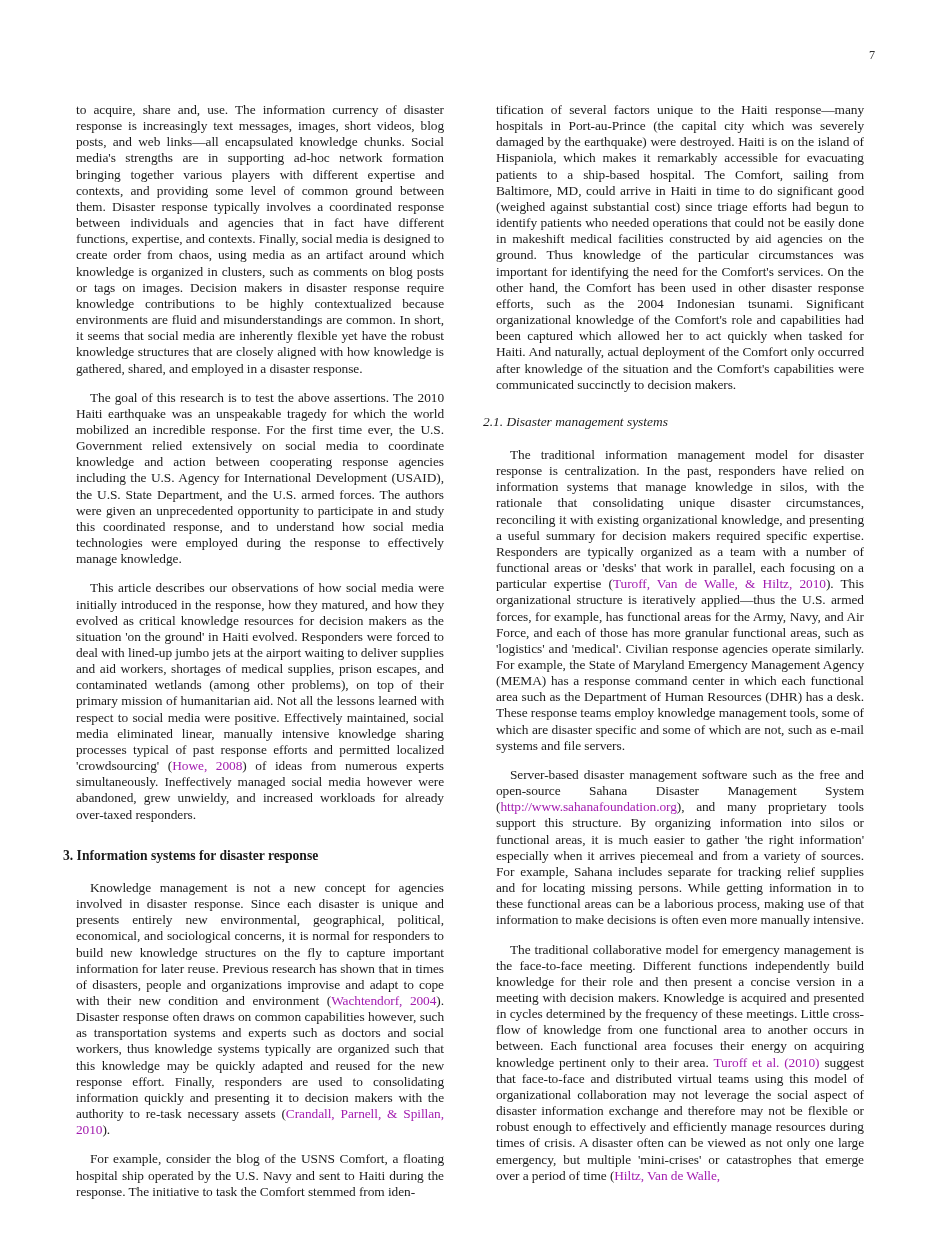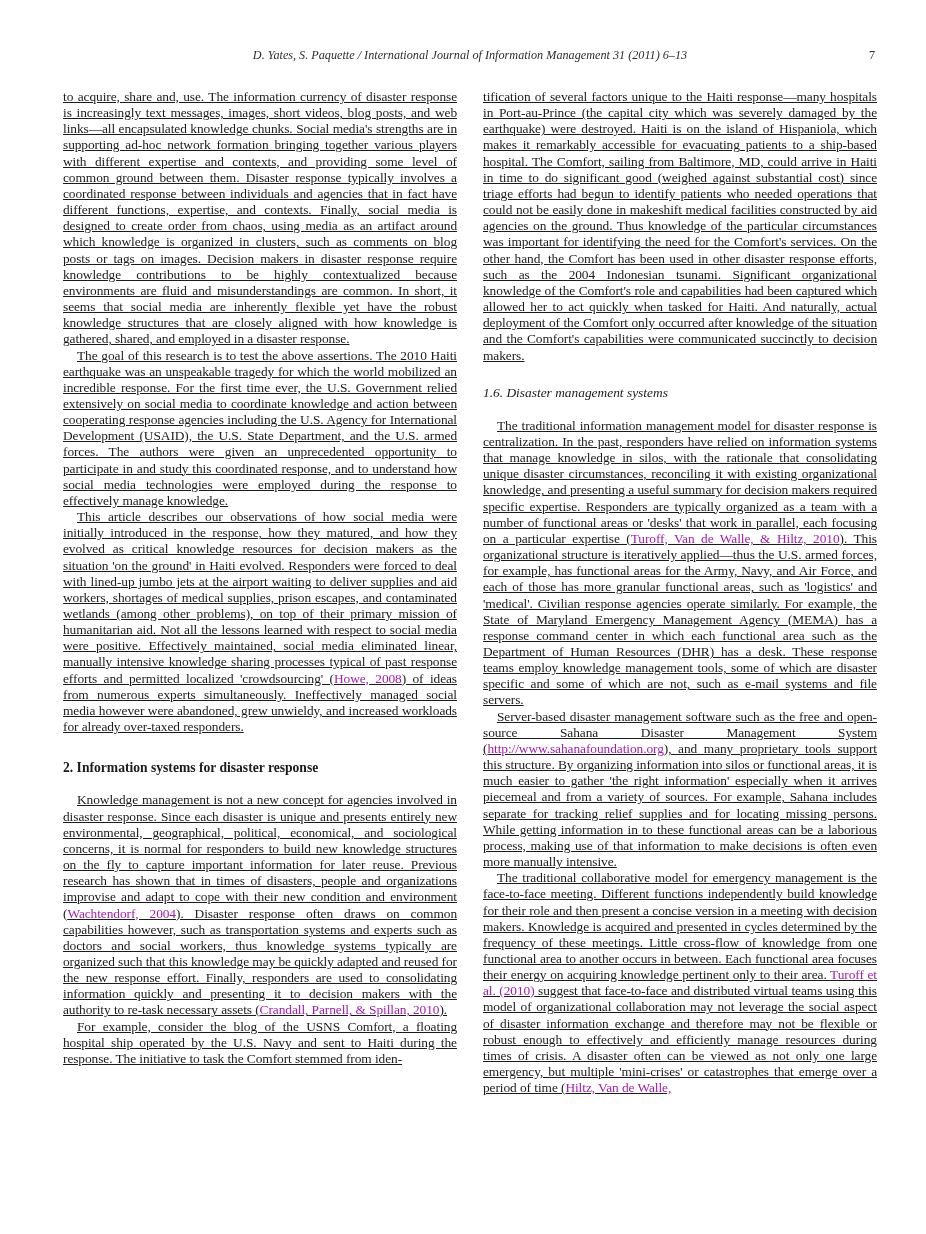--- a/index.html
+++ b/index.html
@@ -12,50 +12,49 @@
   .running-head {
     position:relative; text-align:center;
     font-style:italic; font-size:12.2px; color:#2e2e2e;
     margin-bottom:26px; height:15px;
   }
   .page-number {
     position:absolute; right:2px; top:0; font-style:normal; color:#2e2e2e;
   }
   .columns { display:flex; gap:26px; }
   .col { width:394px; text-align:justify; font-size:13.4px; line-height:16.15px; letter-spacing:-0.08px; }
-  p.para { margin:0;text-decoration:underline; }
+  p.para { margin:13px; }
   p.indent { text-indent:14px; }
   h2.section-heading {
     font-size:13.6px; font-weight:bold; margin:25px 0 16px 0;
     text-align:left; letter-spacing:0;
   }
   h3.subsection-heading {
     font-size:13.4px; font-weight:normal; font-style:italic;
     margin:21px 0 17px 0; text-align:left; letter-spacing:0;
   }
   a.ref-link { color:#a21caf; text-decoration:none; cursor:pointer; }
 </style>
 </head>
 <body>
 
 <div class="page">
   <div class="running-head">
-    <span>D. Yates, S. Paquette / International Journal of Information Management 31 (2011) 6–13</span>
     <span class="page-number">7</span>
   </div>
   <div class="columns">
     <div class="col">
         <p class="para"><span>to acquire, share and, use. The information currency of disaster response is increasingly text messages, images, short videos, blog posts, and web links—all encapsulated knowledge chunks. Social media's strengths are in supporting ad-hoc network formation bringing together various players with different expertise and contexts, and providing some level of common ground between them. Disaster response typically involves a coordinated response between individuals and agencies that in fact have different functions, expertise, and contexts. Finally, social media is designed to create order from chaos, using media as an artifact around which knowledge is organized in clusters, such as comments on blog posts or tags on images. Decision makers in disaster response require knowledge contributions to be highly contextualized because environments are fluid and misunderstandings are common. In short, it seems that social media are inherently flexible yet have the robust knowledge structures that are closely aligned with how knowledge is gathered, shared, and employed in a disaster response.</span></p>
         <p class="para indent"><span>The goal of this research is to test the above assertions. The 2010 Haiti earthquake was an unspeakable tragedy for which the world mobilized an incredible response. For the first time ever, the U.S. Government relied extensively on social media to coordinate knowledge and action between cooperating response agencies including the U.S. Agency for International Development (USAID), the U.S. State Department, and the U.S. armed forces. The authors were given an unprecedented opportunity to participate in and study this coordinated response, and to understand how social media technologies were employed during the response to effectively manage knowledge.</span></p>
         <p class="para indent"><span>This article describes our observations of how social media were initially introduced in the response, how they matured, and how they evolved as critical knowledge resources for decision makers as the situation 'on the ground' in Haiti evolved. Responders were forced to deal with lined-up jumbo jets at the airport waiting to deliver supplies and aid workers, shortages of medical supplies, prison escapes, and contaminated wetlands (among other problems), on top of their primary mission of humanitarian aid. Not all the lessons learned with respect to social media were positive. Effectively maintained, social media eliminated linear, manually intensive knowledge sharing processes typical of past response efforts and permitted localized 'crowdsourcing' (</span><a class="ref-link">Howe, 2008</a><span>) of ideas from numerous experts simultaneously. Ineffectively managed social media however were abandoned, grew unwieldy, and increased workloads for already over-taxed responders.</span></p>
-        <h2 class="section-heading"><span>2.  Information systems for disaster response</span></h2>
+        <h2 class="section-heading"><span>3.  Information systems for disaster response</span></h2>
         <p class="para indent"><span>Knowledge management is not a new concept for agencies involved in disaster response. Since each disaster is unique and presents entirely new environmental, geographical, political, economical, and sociological concerns, it is normal for responders to build new knowledge structures on the fly to capture important information for later reuse. Previous research has shown that in times of disasters, people and organizations improvise and adapt to cope with their new condition and environment (</span><a class="ref-link">Wachtendorf, 2004</a><span>). Disaster response often draws on common capabilities however, such as transportation systems and experts such as doctors and social workers, thus knowledge systems typically are organized such that this knowledge may be quickly adapted and reused for the new response effort. Finally, responders are used to consolidating information quickly and presenting it to decision makers with the authority to re-task necessary assets (</span><a class="ref-link">Crandall, Parnell, &amp; Spillan, 2010</a><span>).</span></p>
         <p class="para indent"><span>For example, consider the blog of the USNS Comfort, a floating hospital ship operated by the U.S. Navy and sent to Haiti during the response. The initiative to task the Comfort stemmed from iden-</span></p>
       </div>
     <div class="col">
         <p class="para"><span>tification of several factors unique to the Haiti response—many hospitals in Port-au-Prince (the capital city which was severely damaged by the earthquake) were destroyed. Haiti is on the island of Hispaniola, which makes it remarkably accessible for evacuating patients to a ship-based hospital. The Comfort, sailing from Baltimore, MD, could arrive in Haiti in time to do significant good (weighed against substantial cost) since triage efforts had begun to identify patients who needed operations that could not be easily done in makeshift medical facilities constructed by aid agencies on the ground. Thus knowledge of the particular circumstances was important for identifying the need for the Comfort's services. On the other hand, the Comfort has been used in other disaster response efforts, such as the 2004 Indonesian tsunami. Significant organizational knowledge of the Comfort's role and capabilities had been captured which allowed her to act quickly when tasked for Haiti. And naturally, actual deployment of the Comfort only occurred after knowledge of the situation and the Comfort's capabilities were communicated succinctly to decision makers.</span></p>
-        <h3 class="subsection-heading"><span>1.6.  Disaster management systems</span></h3>
+        <h3 class="subsection-heading"><span>2.1.  Disaster management systems</span></h3>
         <p class="para indent"><span>The traditional information management model for disaster response is centralization. In the past, responders have relied on information systems that manage knowledge in silos, with the rationale that consolidating unique disaster circumstances, reconciling it with existing organizational knowledge, and presenting a useful summary for decision makers required specific expertise. Responders are typically organized as a team with a number of functional areas or 'desks' that work in parallel, each focusing on a particular expertise (</span><a class="ref-link">Turoff, Van de Walle, &amp; Hiltz, 2010</a><span>). This organizational structure is iteratively applied—thus the U.S. armed forces, for example, has functional areas for the Army, Navy, and Air Force, and each of those has more granular functional areas, such as 'logistics' and 'medical'. Civilian response agencies operate similarly. For example, the State of Maryland Emergency Management Agency (MEMA) has a response command center in which each functional area such as the Department of Human Resources (DHR) has a desk. These response teams employ knowledge management tools, some of which are disaster specific and some of which are not, such as e-mail systems and file servers.</span></p>
         <p class="para indent"><span>Server-based disaster management software such as the free and open-source Sahana Disaster Management System (</span><a class="ref-link">http://www.sahanafoundation.org</a><span>), and many proprietary tools support this structure. By organizing information into silos or functional areas, it is much easier to gather 'the right information' especially when it arrives piecemeal and from a variety of sources. For example, Sahana includes separate for tracking relief supplies and for locating missing persons. While getting information in to these functional areas can be a laborious process, making use of that information to make decisions is often even more manually intensive.</span></p>
         <p class="para indent"><span>The traditional collaborative model for emergency management is the face-to-face meeting. Different functions independently build knowledge for their role and then present a concise version in a meeting with decision makers. Knowledge is acquired and presented in cycles determined by the frequency of these meetings. Little cross-flow of knowledge from one functional area to another occurs in between. Each functional area focuses their energy on acquiring knowledge pertinent only to their area. </span><a class="ref-link">Turoff et al. (2010)</a><span> suggest that face-to-face and distributed virtual teams using this model of organizational collaboration may not leverage the social aspect of disaster information exchange and therefore may not be flexible or robust enough to effectively and efficiently manage resources during times of crisis. A disaster often can be viewed as not only one large emergency, but multiple 'mini-crises' or catastrophes that emerge over a period of time (</span><a class="ref-link">Hiltz, Van de Walle,</a></p>
       </div>
   </div>
 </div>
 
 </body></html>

